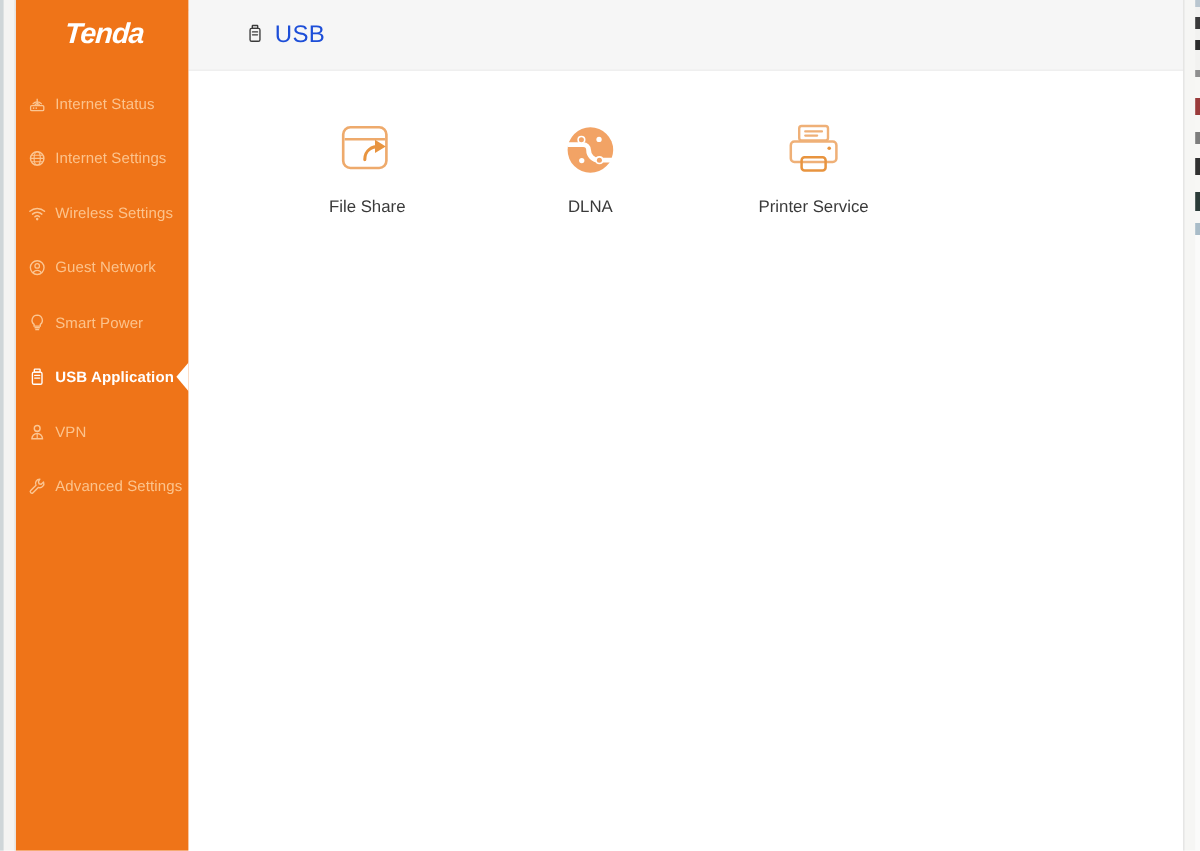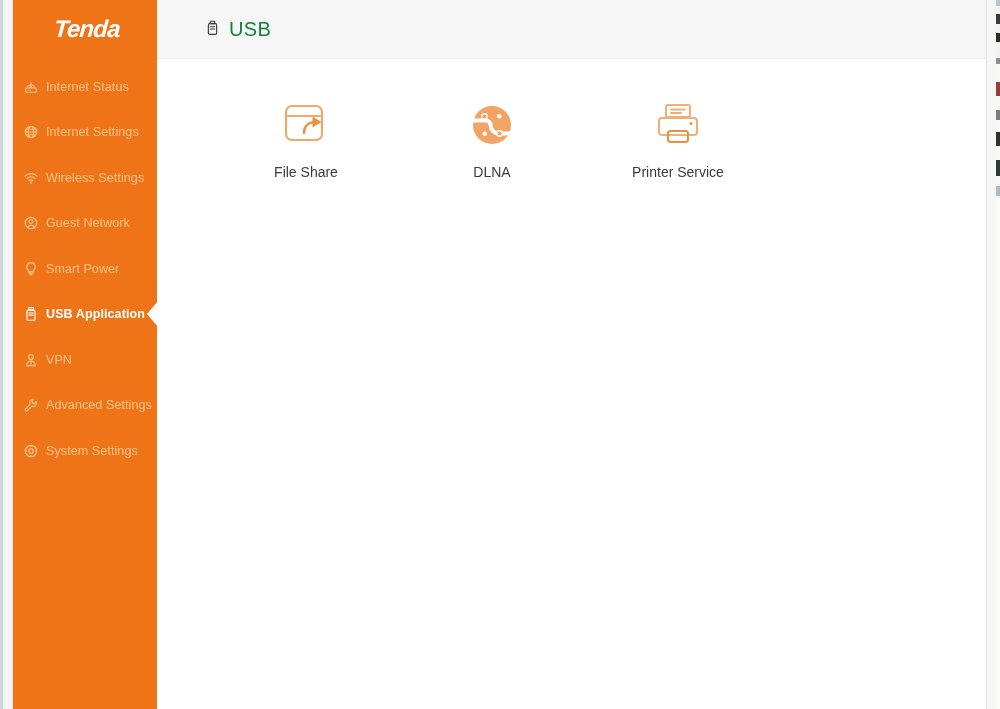--- a/index.html
+++ b/index.html
@@ -203,21 +203,21 @@
   }
   .header-usb-icon {
     width: 15px;
     height: 18px;
     margin-right: 9px;
     display: flex;
     align-items: center;
   }
   .page-title {
     font-size: 20px;
-    color: #15803d;
+    color: #1d4ed8;
     letter-spacing: 0.3px;
   }
 
   .app-grid {
     display: flex;
     padding-top: 38px;
     padding-left: 56px;
   }
   .app-tile {
     width: 186px;
@@ -347,33 +347,20 @@
 
       <div class="nav-item">
         <span class="nav-icon">
           <svg width="16" height="16" viewBox="0 0 16 16">
             <path d="M10.2 2.3 a3.5 3.5 0 0 0 -3.2 5.1 L2.6 11.8 a1.3 1.3 0 0 0 1.9 1.8 l4.4 -4.4 a3.5 3.5 0 0 0 4.4 -4.6 l-2 2 -1.8 -0.5 -0.5 -1.8 z" fill="none" stroke="#fbc693" stroke-width="1.15" stroke-linejoin="round"></path>
           </svg>
         </span>
         <span class="nav-label">Advanced Settings</span>
       </div>
 
-      <div class="nav-item">
-        <span class="nav-icon">
-          <svg width="16" height="16" viewBox="0 0 16 16">
-            <circle cx="8" cy="8" r="5.7" fill="none" stroke="#fbc693" stroke-width="1.15"></circle>
-            <circle cx="8" cy="8" r="2.3" fill="none" stroke="#fbc693" stroke-width="1.1"></circle>
-            <line x1="8" y1="2.3" x2="8" y2="4" stroke="#fbc693" stroke-width="1"></line>
-            <line x1="8" y1="12" x2="8" y2="13.7" stroke="#fbc693" stroke-width="1"></line>
-            <line x1="2.3" y1="8" x2="4" y2="8" stroke="#fbc693" stroke-width="1"></line>
-            <line x1="12" y1="8" x2="13.7" y2="8" stroke="#fbc693" stroke-width="1"></line>
-          </svg>
-        </span>
-        <span class="nav-label">System Settings</span>
-      </div>
 
     </div>
   </div>
 
   <div id="main">
 
     <div class="page-header">
       <span class="header-usb-icon">
         <svg width="15" height="18" viewBox="0 0 16 19">
           <rect x="5.6" y="1.2" width="4.8" height="2.6" rx="0.5" fill="none" stroke="#3a3a3a" stroke-width="1.2"></rect>

